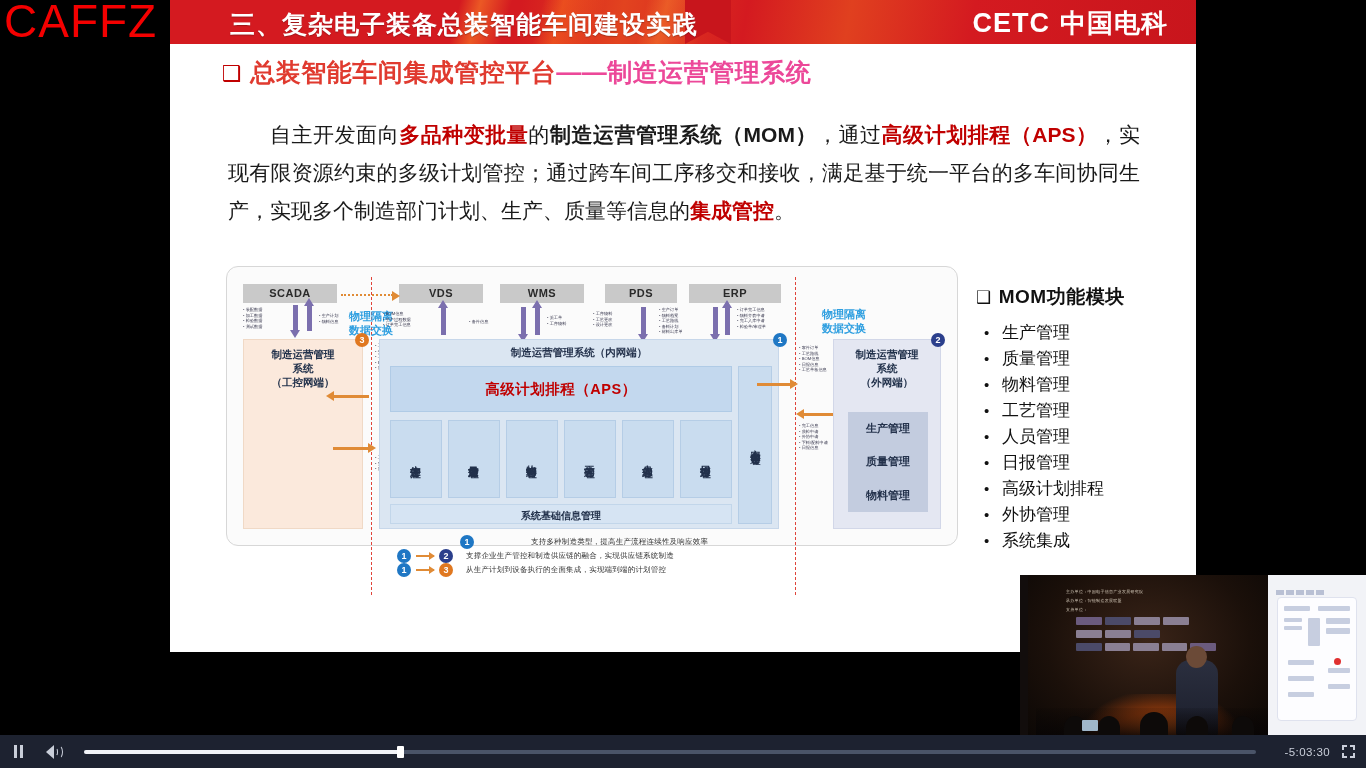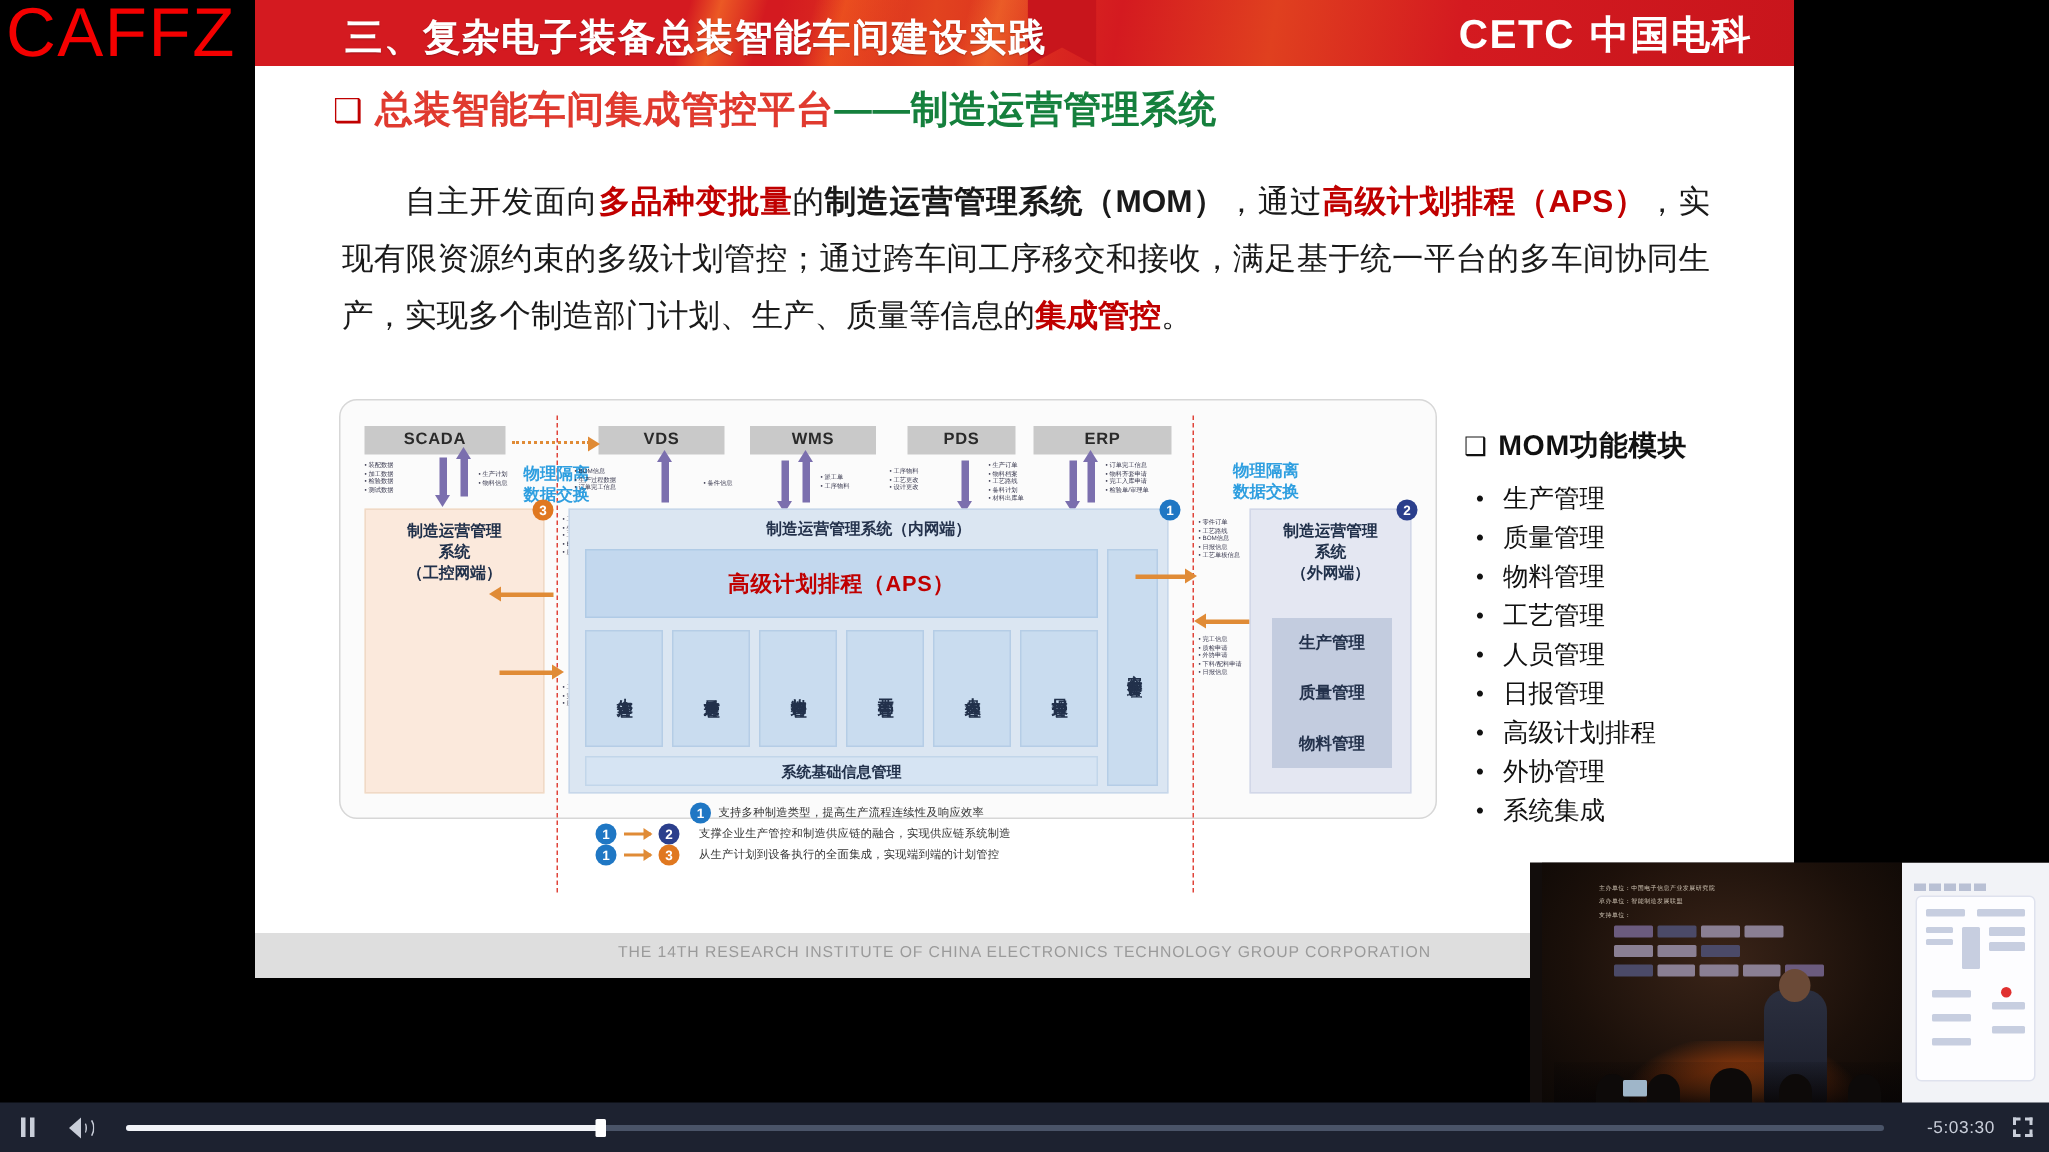--- a/index.html
+++ b/index.html
@@ -61,21 +61,21 @@
   .logo-cn { font-size: 26px; font-weight: bold; color: #fff; letter-spacing: 1px; }
 
   
   .slide-title {
     position: absolute; left: 52px; top: 56px;
     font-size: 25px; font-weight: bold; letter-spacing: .5px;
     white-space: nowrap;
   }
   .slide-title .sq { color: #c00000; margin-right: 8px; font-size: 22px; }
   .slide-title .red { color: #e03a2f; }
-  .slide-title .blk { color: #15803d; }
+  .slide-title .blk { color: #ec4899; }
 
   
   .para {
     position: absolute; left: 58px; top: 116px; width: 912px;
     font-size: 21px; line-height: 38px; color: #1a1a1a;
     text-align: justify; text-indent: 42px;
   }
   .para .red { color: #c00000; font-weight: bold; }
   .para .bold { font-weight: bold; }
 
@@ -485,21 +485,21 @@
           <div class="inner-item">质量管理</div>
           <div class="inner-item">物料管理</div>
         </div>
       </div>
       <div class="dg badge b2" style="left:704px; top:66px;">2</div>
 
       <div class="dg" style="left:170px; top:268px; width:420px;">
         <div class="legend-row">
           <div style="width:58px;"></div>
           <div class="badge b1">1</div>
-          <div class="legend-text" style="">支持多种制造类型，提高生产流程连续性及响应效率</div>
+          <div class="legend-text" style="margin-left:52px;">支持多种制造类型，提高生产流程连续性及响应效率</div>
         </div>
         <div class="legend-row">
           <div class="badge b1">1</div>
           <div class="arrow-mini"></div>
           <div class="badge b2">2</div>
           <div class="legend-text" style="margin-left:8px;">支撑企业生产管控和制造供应链的融合，实现供应链系统制造</div>
         </div>
         <div class="legend-row">
           <div class="badge b1">1</div>
           <div class="arrow-mini"></div>
@@ -518,23 +518,20 @@
       <div class="mom-item">质量管理</div>
       <div class="mom-item">物料管理</div>
       <div class="mom-item">工艺管理</div>
       <div class="mom-item">人员管理</div>
       <div class="mom-item">日报管理</div>
       <div class="mom-item">高级计划排程</div>
       <div class="mom-item">外协管理</div>
       <div class="mom-item">系统集成</div>
     </div>
 
-    <div class="slide-footer">
-      <span>THE 14TH RESEARCH INSTITUTE OF CHINA ELECTRONICS TECHNOLOGY GROUP CORPORATION</span>
-    </div>
   </div>
 
   <div class="watermark">CAFFZ</div>
 
   <div class="pip">
     <div class="pip-hall">
       <div class="pip-screen-txt">
         <div>主办单位：中国电子信息产业发展研究院</div>
         <div>承办单位：智能制造发展联盟</div>
         <div>支持单位：</div>

